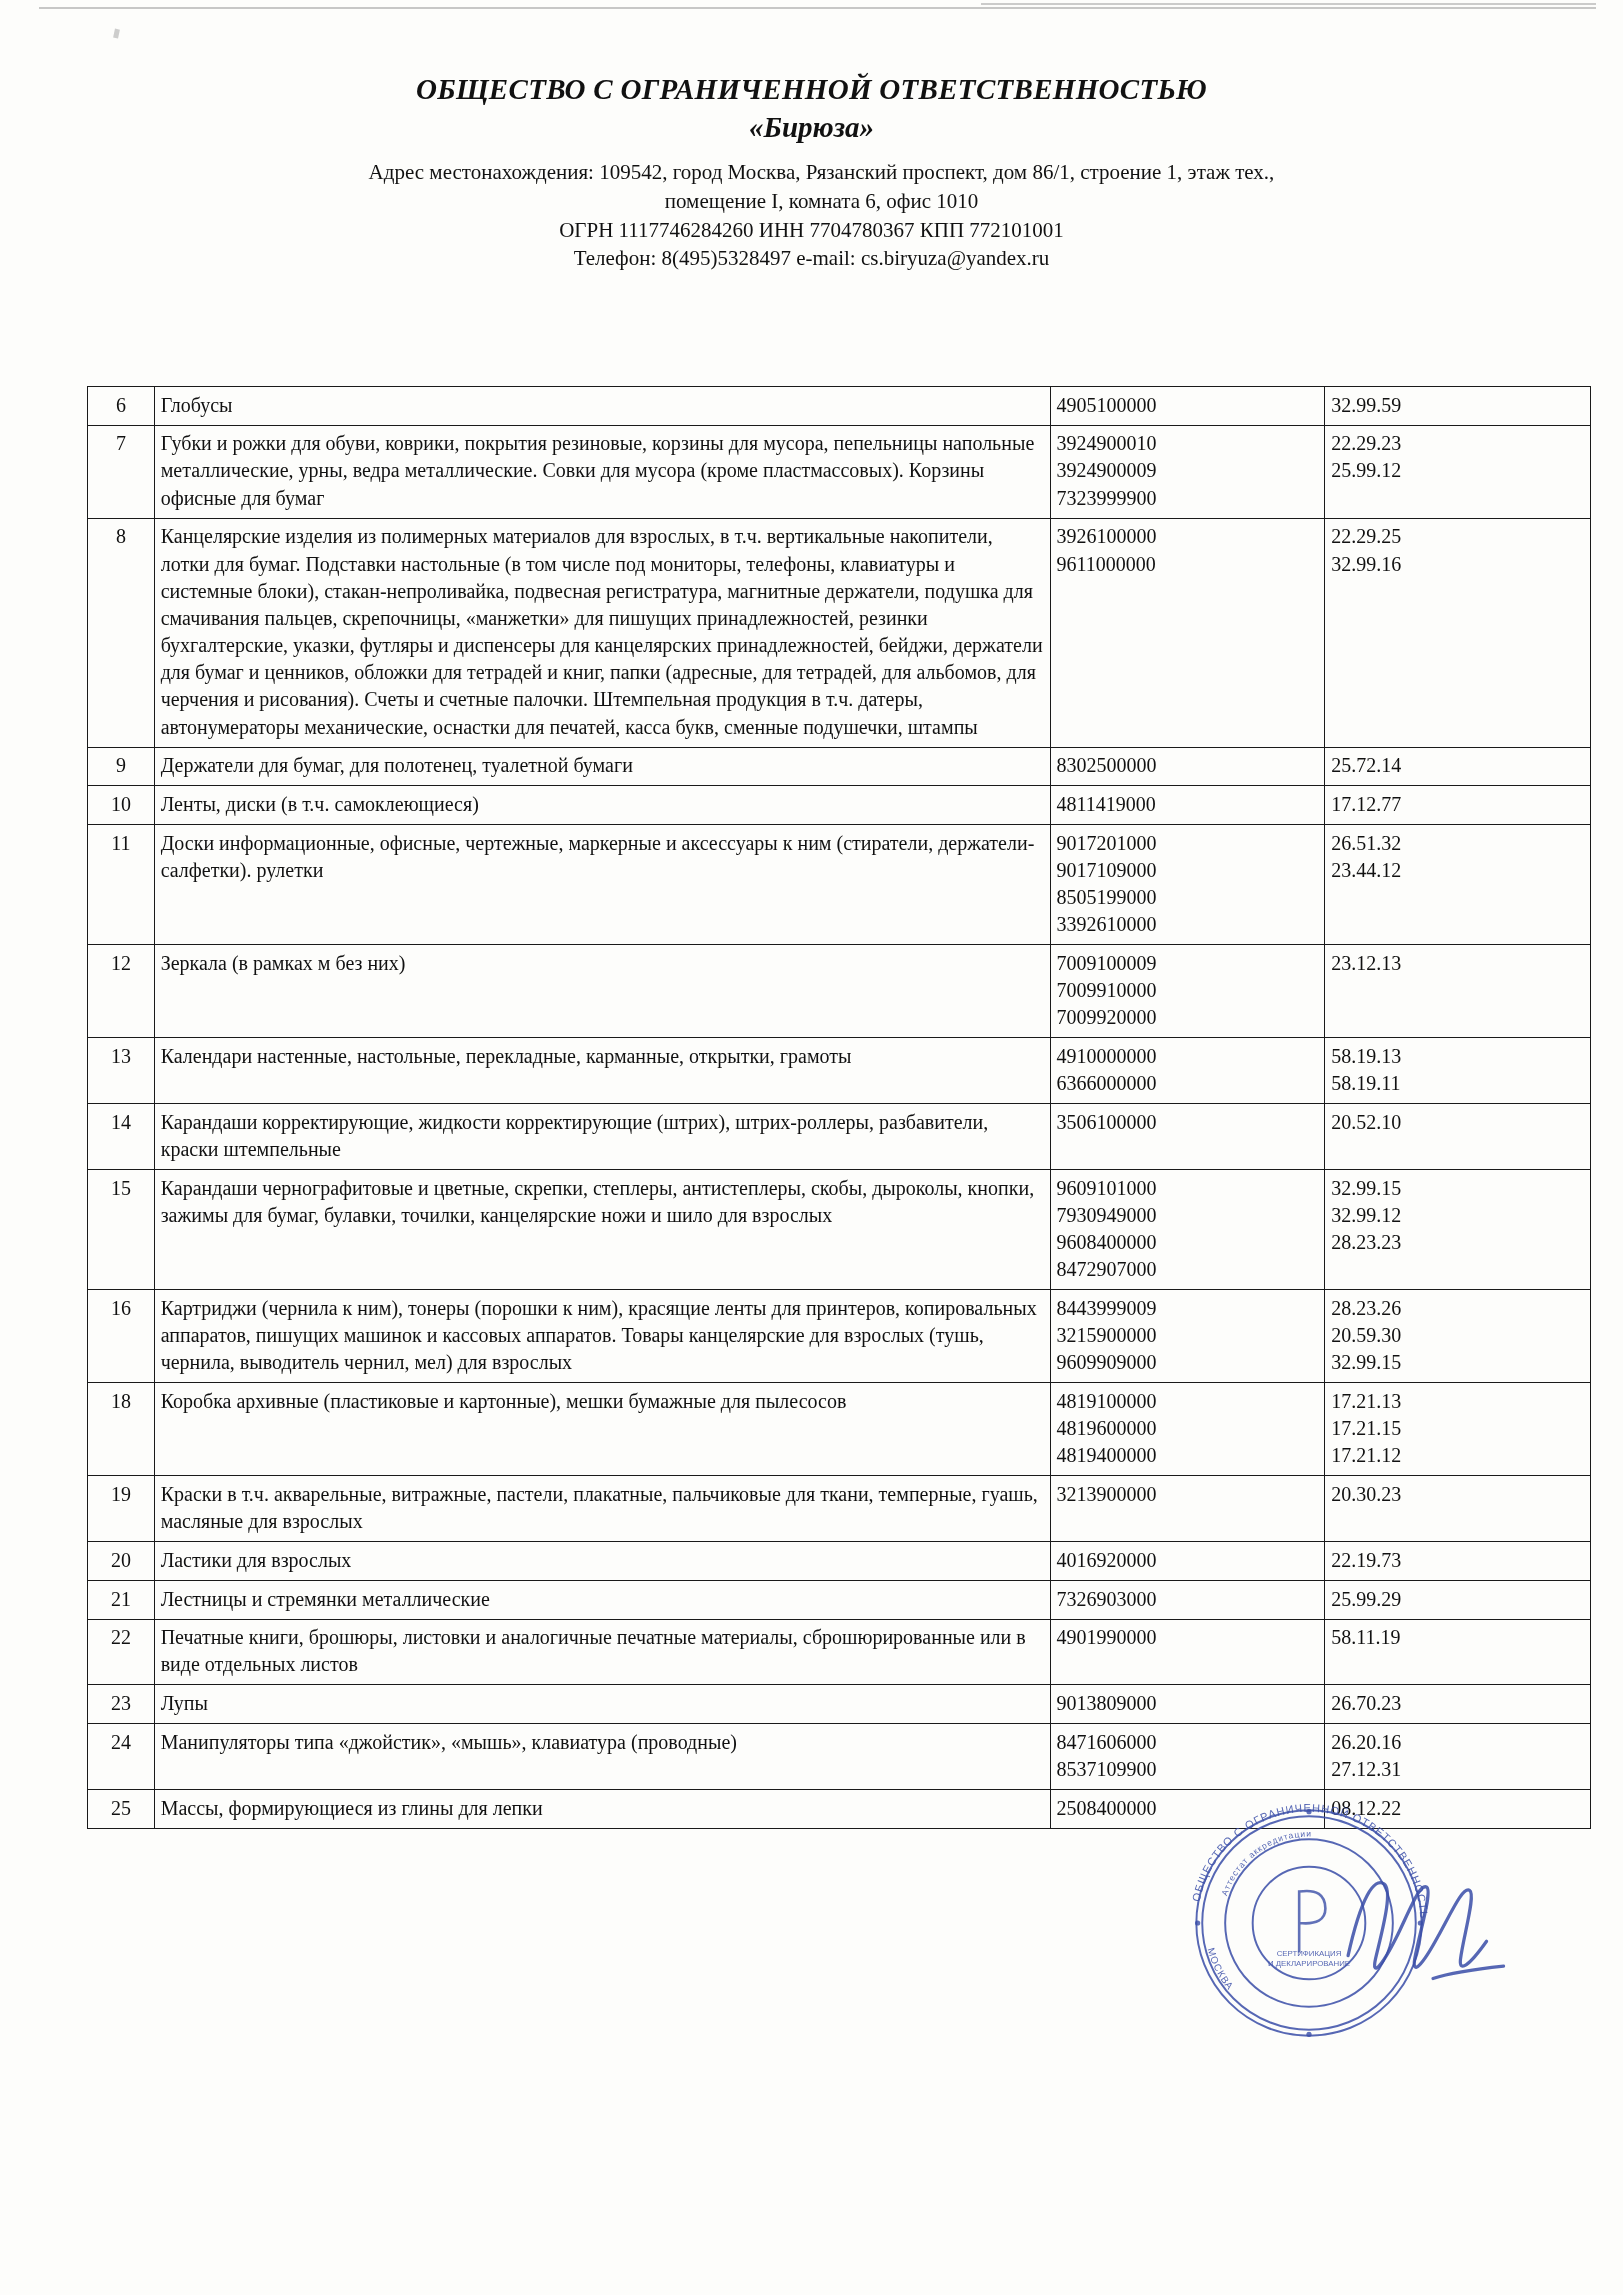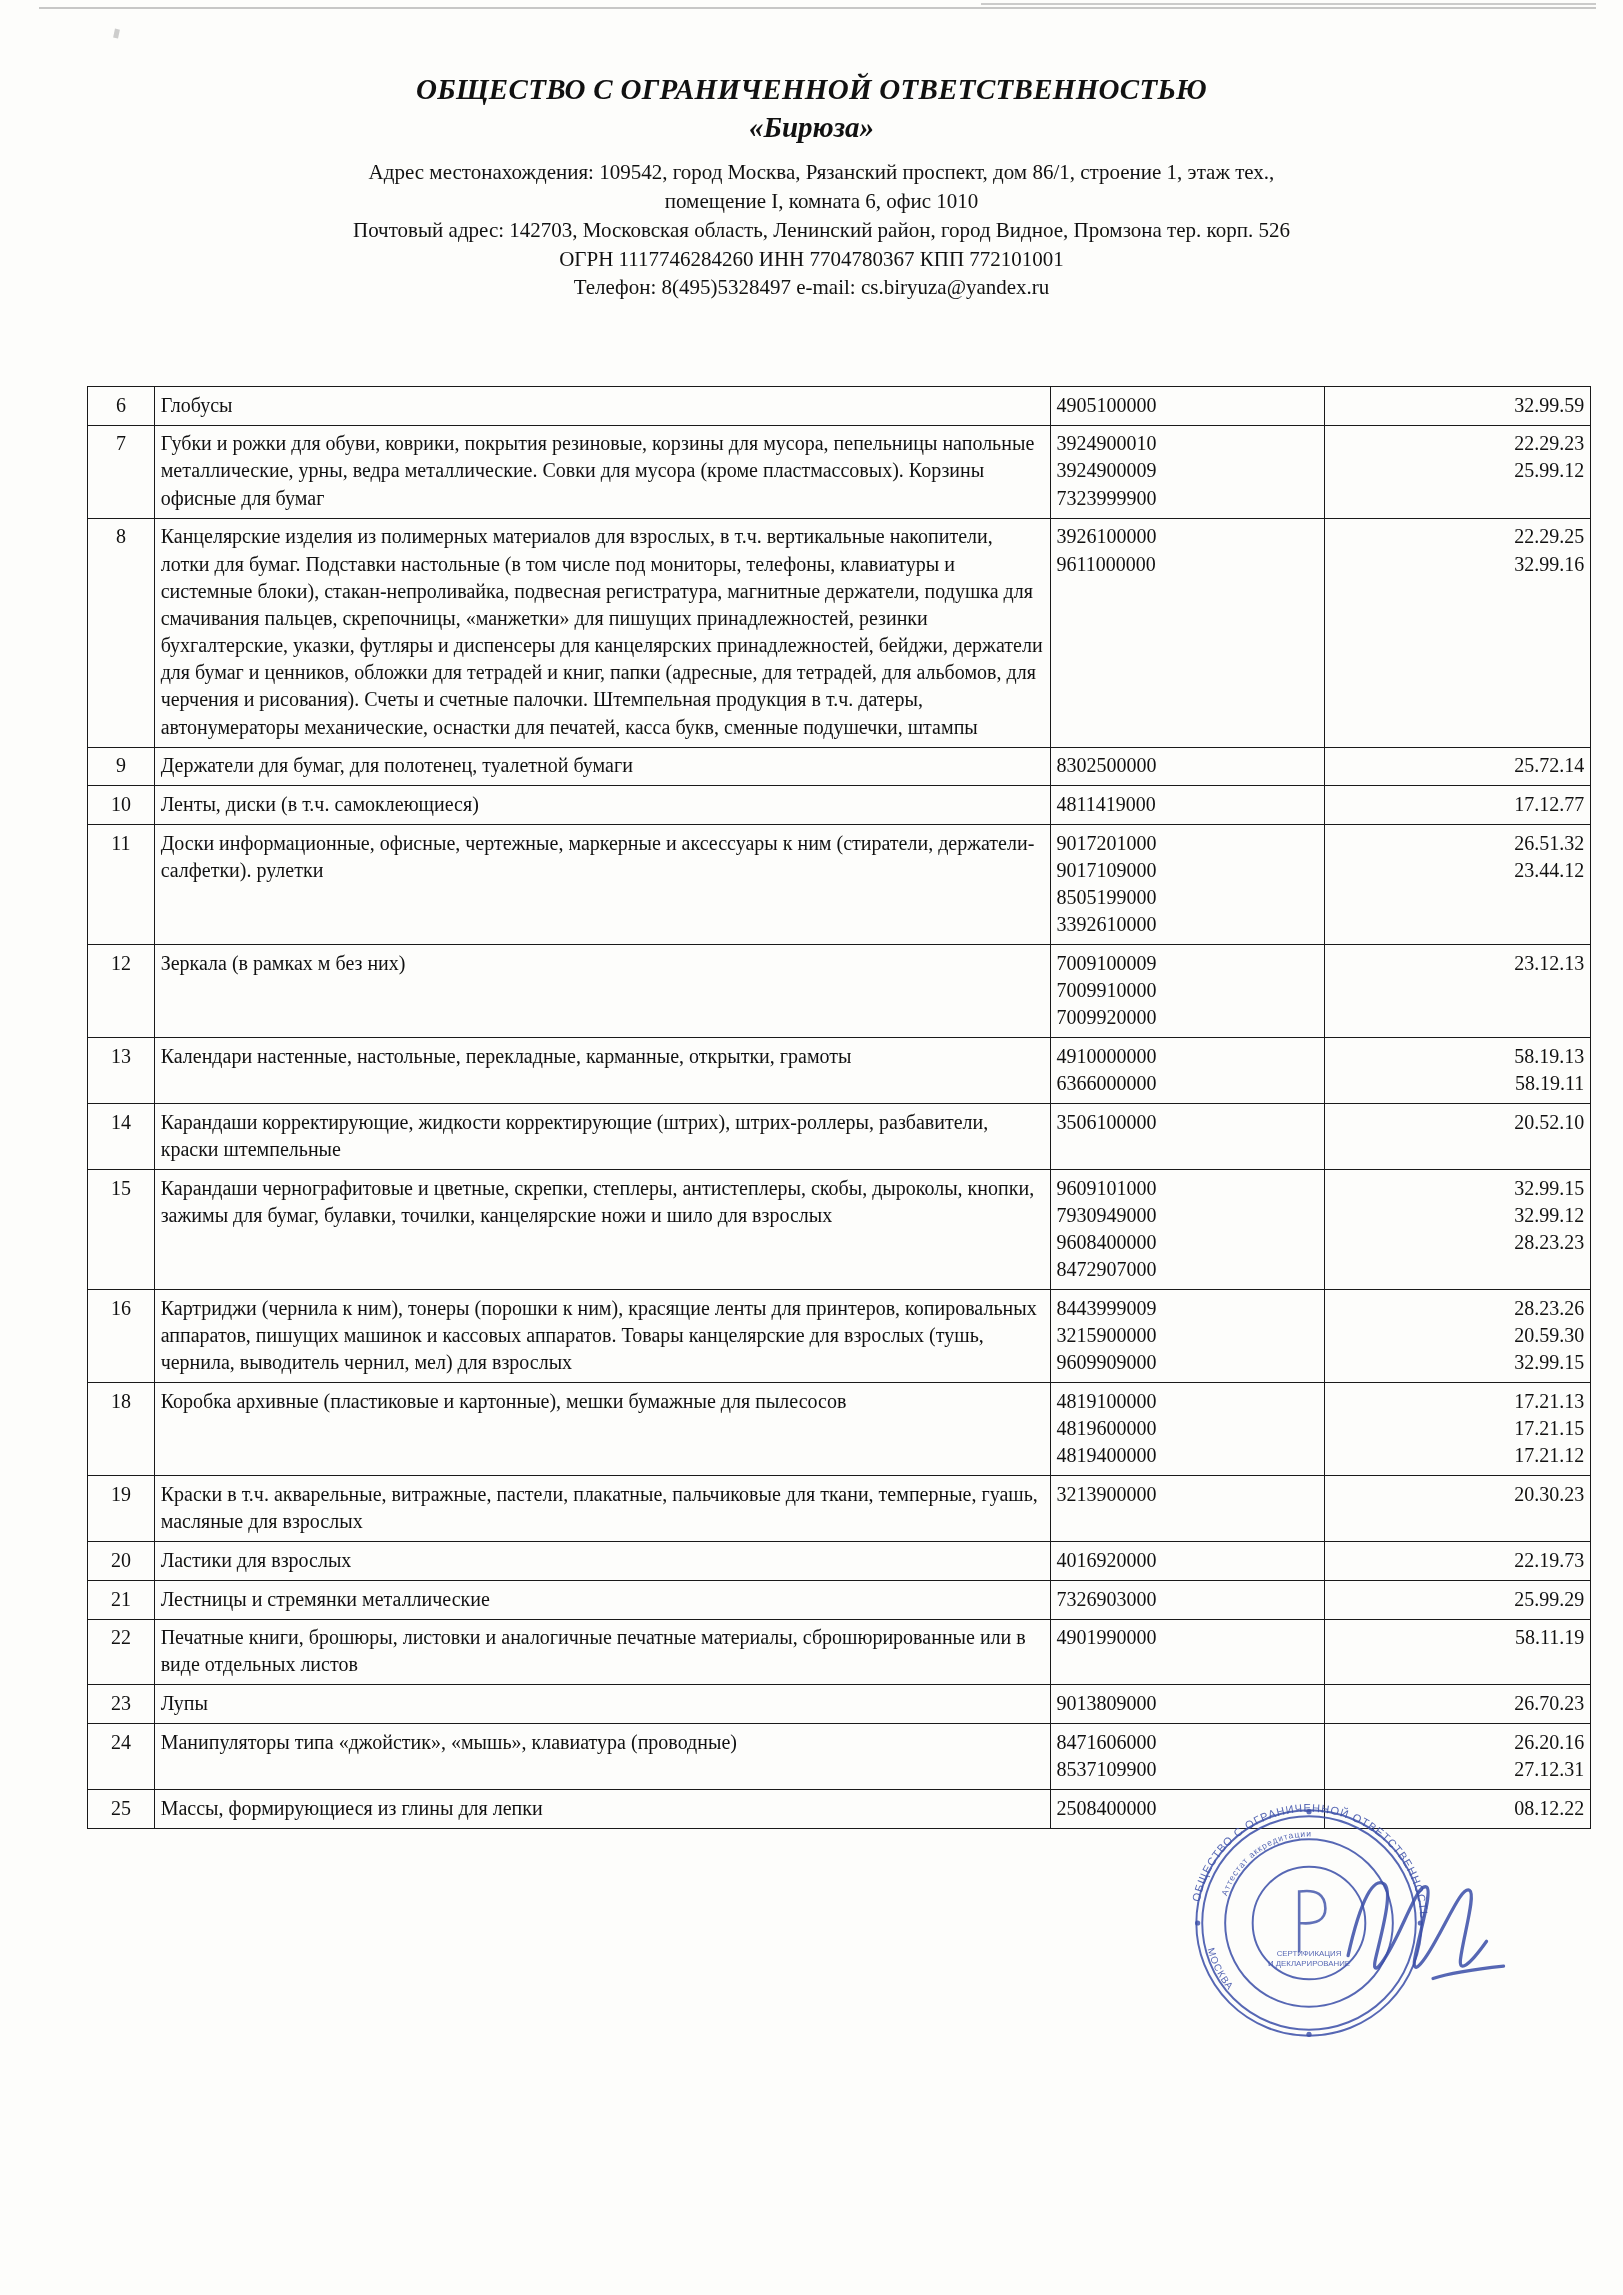--- a/index.html
+++ b/index.html
@@ -109,21 +109,20 @@
   td.c-name {
     width: 883px;
   }
   td.c-code {
     width: 262px;
     padding-left: 11.8px;
   }
   td.c-okpd {
     width: 253px;
     padding-left: 11.8px;
-    text-align: right;
   }
   .lines div { white-space: nowrap; }
 
   
   .stamp {
     position: absolute;
     left: 1178px;
     top: 1792px;
     width: 262px;
     height: 262px;
@@ -147,21 +146,20 @@
   <div class="edge-line"></div>
   <div class="edge-line2"></div>
   <div class="speck"></div>
 
   <div class="header">
     <div class="org-title">ОБЩЕСТВО С ОГРАНИЧЕННОЙ ОТВЕТСТВЕННОСТЬЮ</div>
     <div class="org-name">«Бирюза»</div>
     <div class="addr">
       <div>Адрес местонахождения: 109542, город Москва, Рязанский проспект, дом 86/1, строение 1, этаж тех.,</div>
       <div>помещение I, комната 6, офис 1010</div>
-      <div class="postal">Почтовый адрес: 142703, Московская область, Ленинский район, город Видное, Промзона тер. корп. 526</div>
     </div>
     <div class="req">
       <div>ОГРН 1117746284260 ИНН 7704780367 КПП 772101001</div>
       <div>Телефон: 8(495)5328497 e-mail: cs.biryuza@yandex.ru</div>
     </div>
   </div>
 
   <table class="maintable">
     <tbody id="table-body">
         <tr>

